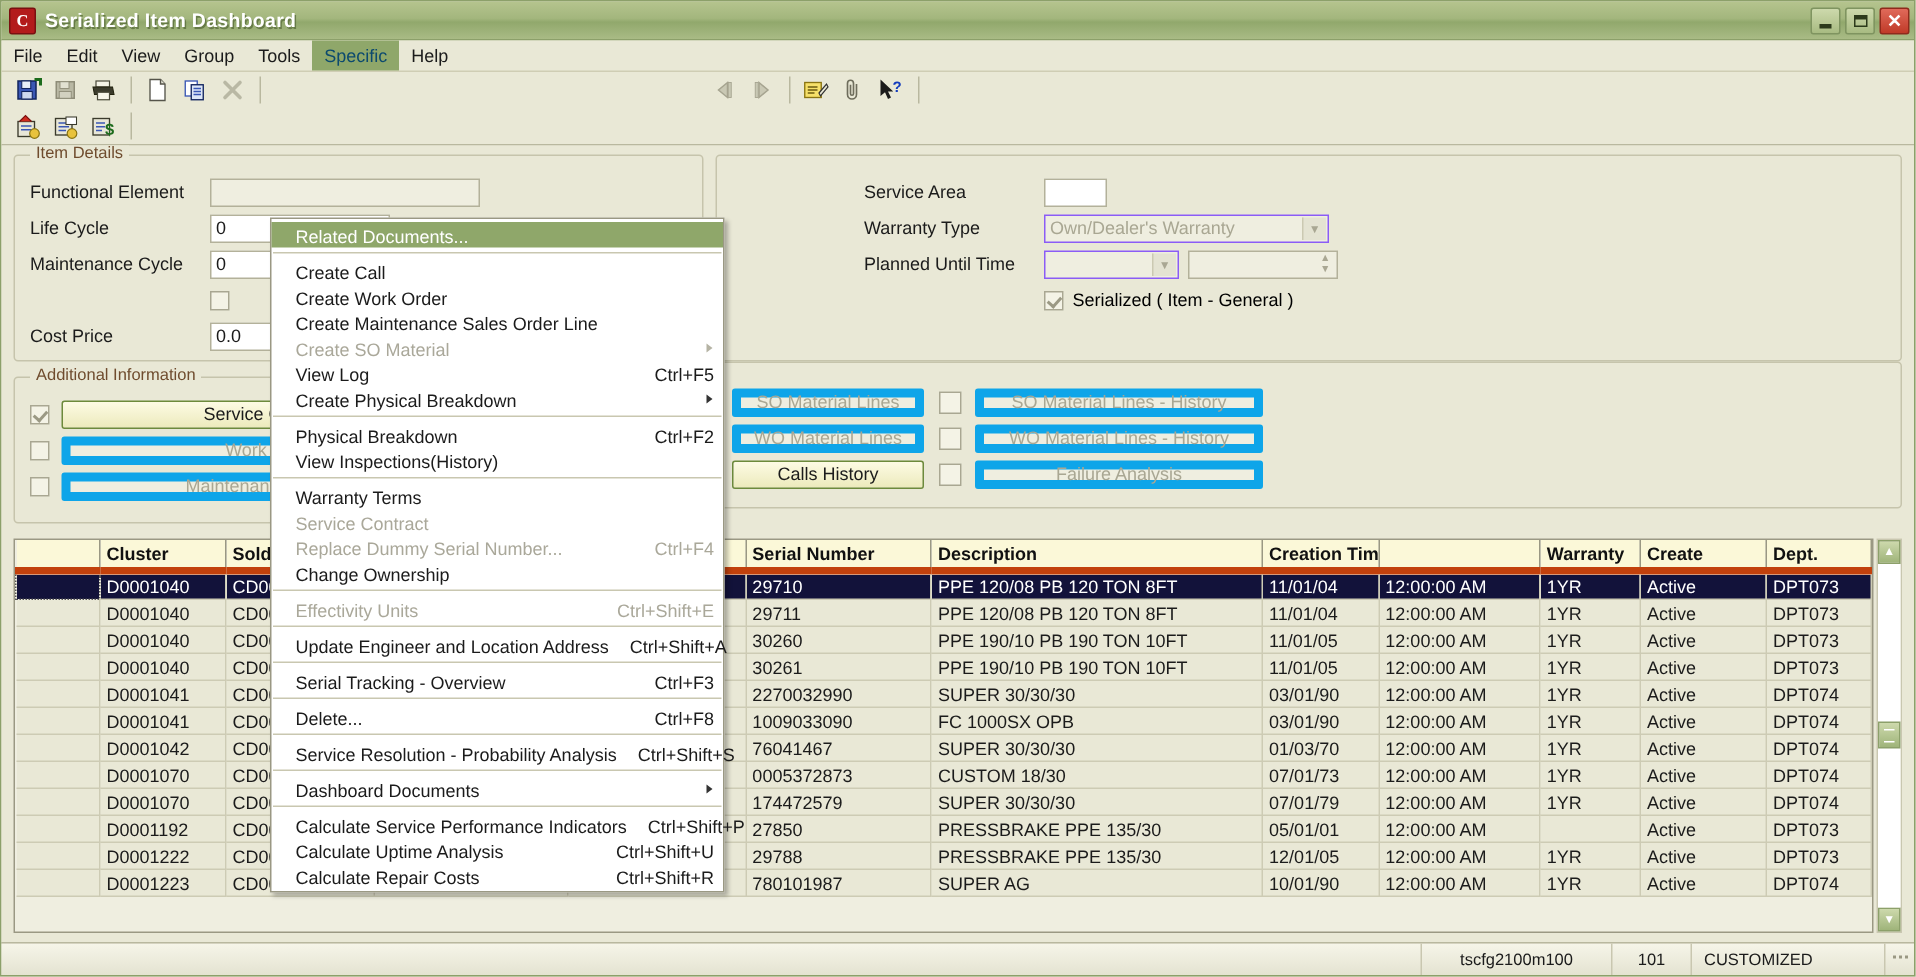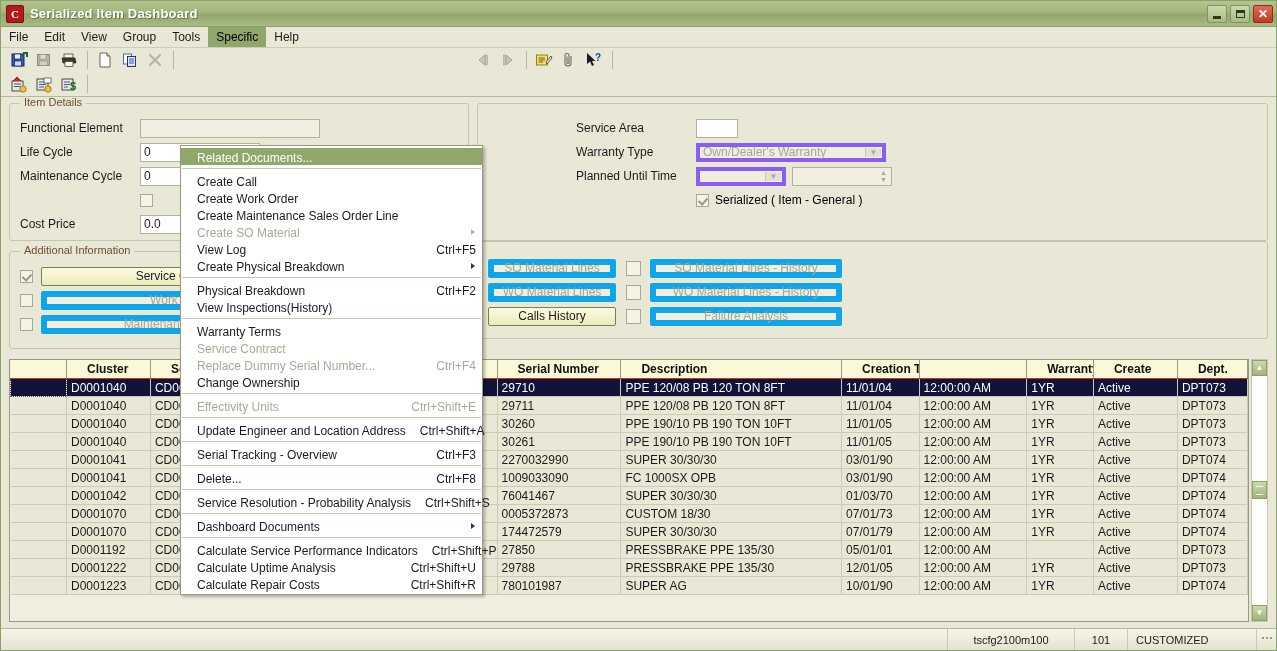--- a/index.html
+++ b/index.html
@@ -59,21 +59,21 @@
     height:20px;flex:0 0 20px;
     background:#e9e8d6;
     display:flex;align-items:stretch;
     border-bottom:1px solid #cfcdb4;
     font-size:12px;
   }
   .menu-item{
     padding:0 8px;display:flex;align-items:center;
     color:#1b1b1b;cursor:default;
   }
-  .menu-item.active{background:#8fa76a;color:#000000;}
+  .menu-item.active{background:#8fa76a;color:#0c4a6e;}
 
   
   .toolbar-wrap{
     flex:0 0 48px;background:#e9e8d6;
     border-bottom:1px solid #b9b89f;
     position:relative;
   }
   .toolbar-row{height:24px;display:flex;align-items:center;padding-left:6px;}
   .tb-btn{
     width:24px;height:22px;display:flex;align-items:center;justify-content:center;
@@ -133,21 +133,21 @@
     background:linear-gradient(to bottom,#fdfbe4,#eceabc);
     border:1px solid #6d8a3c;color:#1b1b1b;font-weight:normal;
   }
 
   
   .right-panel{flex:1 1 auto;display:flex;flex-direction:column;gap:0;}
   .grp-right-top{height:138px;padding:12px 10px 6px 10px;}
   .grp-right-bottom{height:98px;padding:14px 10px 6px 10px;}
   .rp-inner{padding-left:88px;}
   .sel{
-    height:19px;border:4px solid #8b5cf6;background:#efeee0;
+    height:19px;border:1px solid #8b5cf6;background:#efeee0;
     box-sizing:border-box;display:flex;align-items:center;
     font-size:12px;color:#a9a793;padding-left:3px;position:relative;
   }
   .sel .arrow{
     position:absolute;right:1px;top:1px;bottom:1px;width:15px;
     background:#e4e3d2;border-left:1px solid #cbc9b2;
     display:flex;align-items:center;justify-content:center;
     color:#a9a793;font-size:8px;
   }
   .spin{
@@ -171,22 +171,22 @@
   .table-area{
     position:absolute;left:8px;right:8px;top:262px;bottom:6px;
     display:flex;
   }
   .grid-outer{
     flex:1 1 auto;border:1px solid #9a9883;background:#efeee0;
     overflow:hidden;box-sizing:border-box;
   }
   table.grid{border-collapse:collapse;width:100%;font-size:12px;table-layout:fixed;}
   table.grid th{
-    background:#fbf8d8;border-right:1px solid #9a9883;border-bottom:1px solid #c2410c;
-    font-weight:bold;text-align:left;padding:2px 20px;height:18px;
+    background:#fbf8d8;border-right:1px solid #9a9883;border-bottom:5px solid #c2410c;
+    font-weight:bold;text-align:left;padding:2px 4px;height:18px;
     color:#111;font-size:12px;box-sizing:border-box;white-space:nowrap;overflow:hidden;
   }
   table.grid td{
     border-right:1px solid #cdcbb4;border-bottom:1px solid #cdcbb4;
     padding:1px 4px;height:18px;color:#1b1b1b;box-sizing:border-box;
     white-space:nowrap;overflow:hidden;background:#e9e8d6;
   }
   table.grid tr.sel-row td{background:#12123a;color:#ffffff;}
   td.rowhdr{background:#e5e3d0;border-right:1px solid #9a9883;}
   tr.sel-row td.rowhdr{background:#e5e3d0;border:1px dotted #555;}

